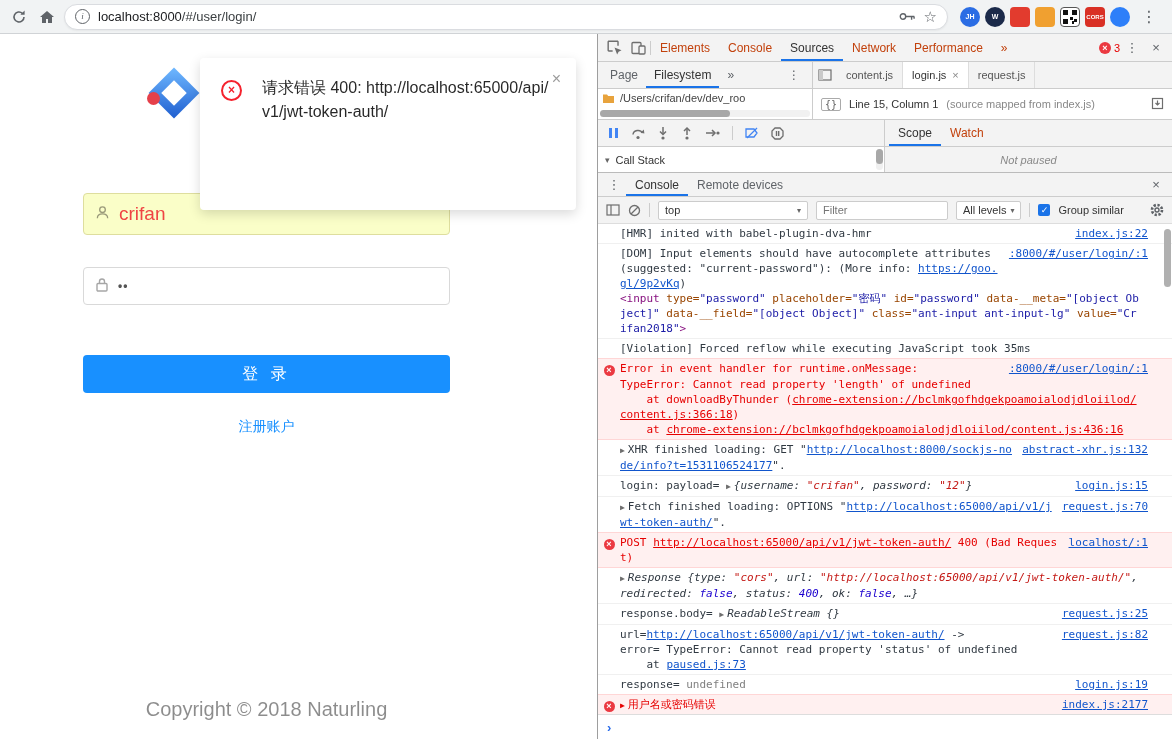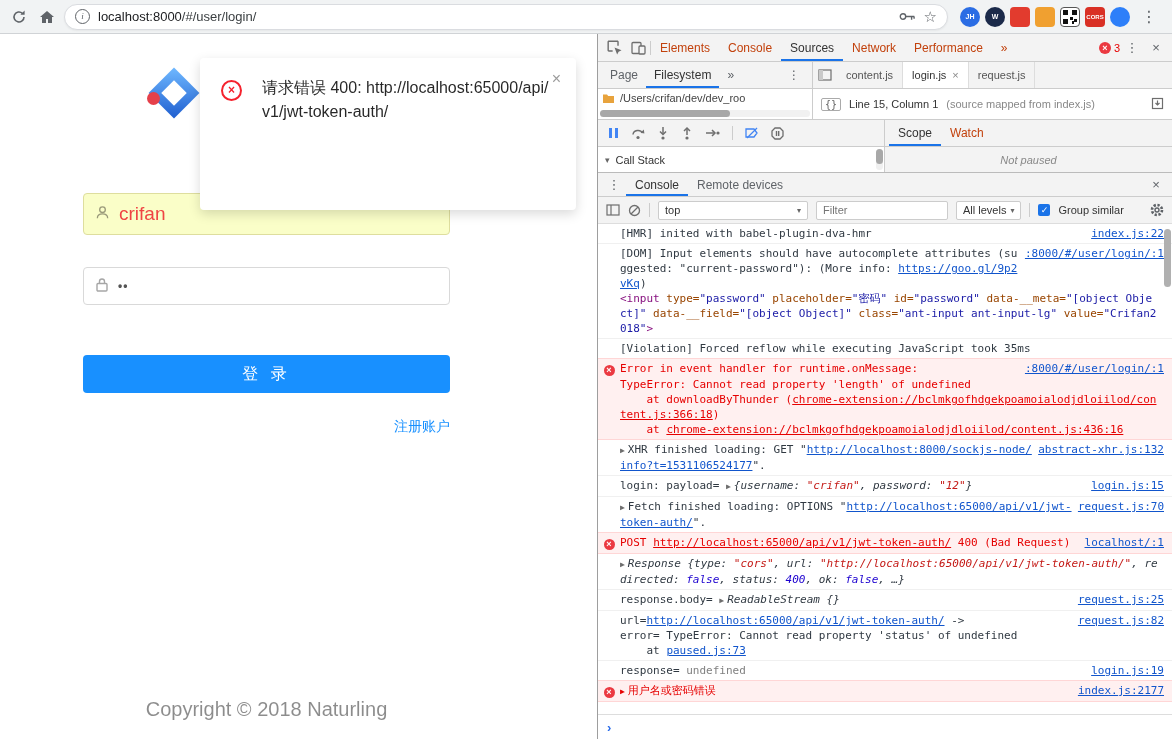--- a/index.html
+++ b/index.html
@@ -41,21 +41,21 @@
   .toast-icon{position:absolute;left:21px;top:22px;width:21px;height:21px;border:2px solid #f5222d;border-radius:50%;color:#f5222d;font-size:12px;line-height:17px;text-align:center;font-weight:bold}
   .toast-title{font-size:16px;color:rgba(0,0,0,.85);line-height:24px;word-break:break-all;width:288px}
   .toast-desc{margin-top:8px;font-size:14px;color:rgba(0,0,0,.62);line-height:22px;width:298px}
   .toast-close{position:absolute;right:15px;top:12px;color:#9b9b9b;font-size:16px;cursor:pointer}
   .field{position:absolute;left:83px;width:367px;border:1px solid #d9d9d9;border-radius:4px;background:#fff;display:flex;align-items:center;padding:0 11px;gap:9px}
   .field-user{top:159px;height:42px;background:#fafec8;border-color:#dede9e}
   .field-pass{top:233px;height:38px}
   .field input{border:none;outline:none;background:transparent;font-size:19px;color:#ef4444;flex:1;font-family:inherit}
   .field-pass input{font-size:12px;letter-spacing:1px;color:#555;font-weight:bold}
   .login-btn{position:absolute;left:83px;top:321px;width:367px;height:38px;background:#1890ff;color:#fff;font-size:16px;border:none;border-radius:4px;letter-spacing:4px;cursor:pointer}
-  .register{position:absolute;left:83px;top:384px;width:367px;text-align:right;color:#1890ff;font-size:14px;cursor:pointer;text-decoration:none}
+  .register{position:absolute;left:83px;top:384px;width:367px;text-align:center;color:#1890ff;font-size:14px;cursor:pointer;text-decoration:none}
   .footer{position:absolute;left:83px;top:664px;width:367px;text-align:center;color:rgba(0,0,0,.45);font-size:20px}
 
   
   .dt-row{flex:none;display:flex;align-items:center}
   .vsep{width:1px;height:14px;background:#ccc;flex:none}
   .dt-tool-icon{width:24px;height:100%;display:flex;align-items:center;justify-content:center;flex:none;cursor:pointer}
   .glyph{color:#5f6368;cursor:pointer}
 
   .rowA{height:28px;background:#f3f3f3;border-bottom:1px solid #ccc;padding:0 4px}
   .dt-tab{padding:0 9px;font-size:12px;color:#c2410c;height:100%;display:flex;align-items:center;cursor:pointer;white-space:nowrap}
@@ -104,21 +104,21 @@
   .ctx-select{width:150px;justify-content:space-between}
   .dd-arrow{font-size:8px;color:#666}
   .filter-input{height:19px;border:1px solid #ccc;border-radius:2px;font-size:11px;padding:0 6px;width:132px;color:#333;background:#fff;font-family:inherit}
   .checkbox{width:12px;height:12px;background:#1a73e8;border-radius:2px;color:#fff;font-size:9px;line-height:12px;text-align:center;flex:none;cursor:pointer}
   .gs-label{font-size:11px;color:#333;white-space:nowrap}
 
   
   .console-wrap{flex:1;position:relative;overflow:hidden;background:#fff;min-height:0}
   .console-msgs{position:absolute;left:0;top:0;right:0;bottom:0;overflow:hidden;font-family:"DejaVu Sans Mono",monospace;font-size:11px;line-height:15px}
   .cscroll{position:absolute;right:1px;top:5px;width:7px;height:58px;background:#b0b0b0;border-radius:4px;cursor:pointer;z-index:3}
-  .cmsg{border-bottom:1px solid #f0f0f0;padding:2px 8px 2px 0}
+  .cmsg{border-bottom:1px solid #f0f0f0;padding:2px 24px 2px 0}
   .cmsg.error{background:#fff0f0;border-top:1px solid #ffd6d6;border-bottom:1px solid #ffd6d6;margin-top:-1px}
   .crow{display:flex;align-items:flex-start}
   .cicon{width:22px;flex:none;text-align:center;padding-top:1px}
   .cmsg.error .crow:first-child .cicon::before{content:"×";display:inline-block;width:11px;height:11px;border-radius:50%;background:#eb3941;color:#fff;font-size:9px;line-height:11px;font-family:"Liberation Sans",sans-serif;font-weight:bold}
   .ccontent{flex:1;white-space:pre-wrap;word-break:break-all;color:#303942;min-width:0}
   .cmsg.error .ccontent{color:#e60000}
   .csrc{flex:none;max-width:150px;margin-left:6px;text-align:right;word-break:break-all}
   .src-link{color:#1155cc;text-decoration:underline;cursor:pointer}
   .seg-plain{color:#303942}
   .seg-url{color:#1155cc;text-decoration:underline;cursor:pointer}

